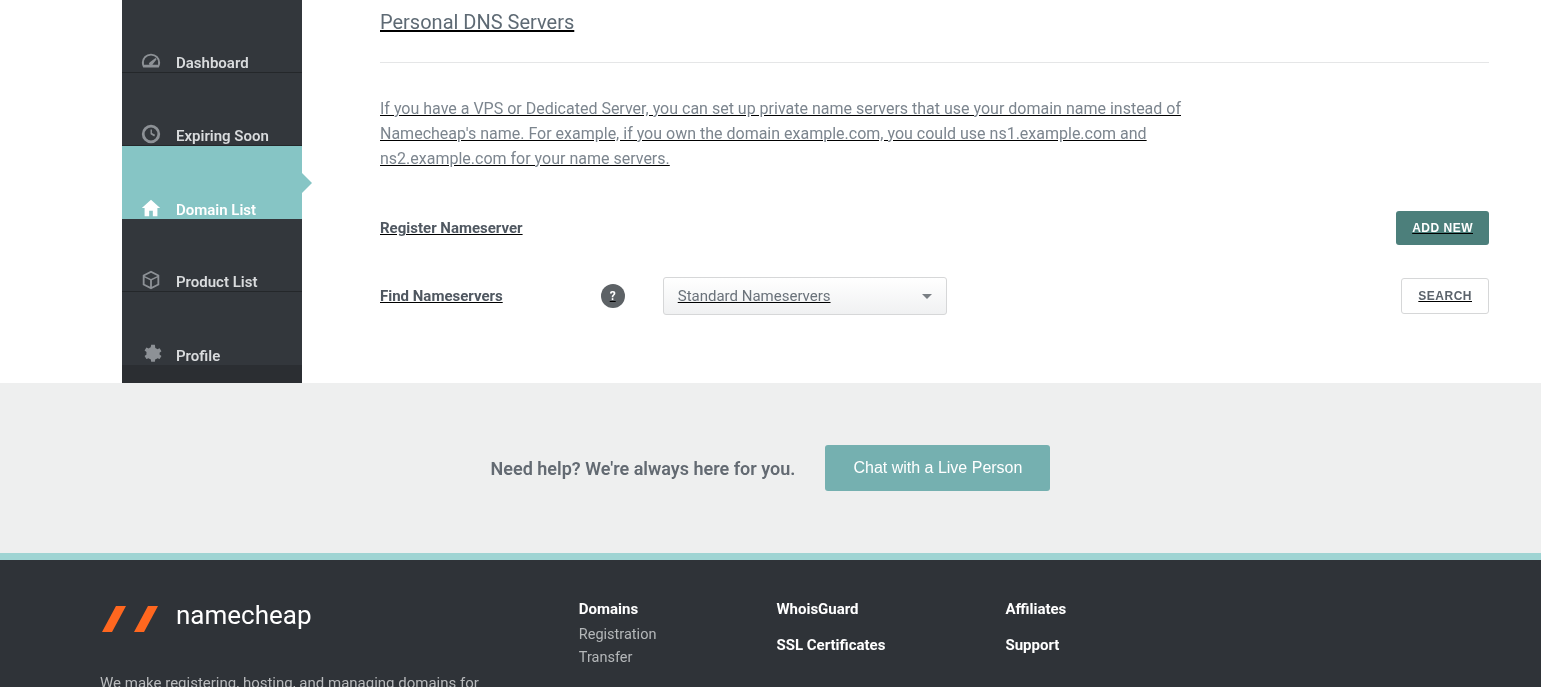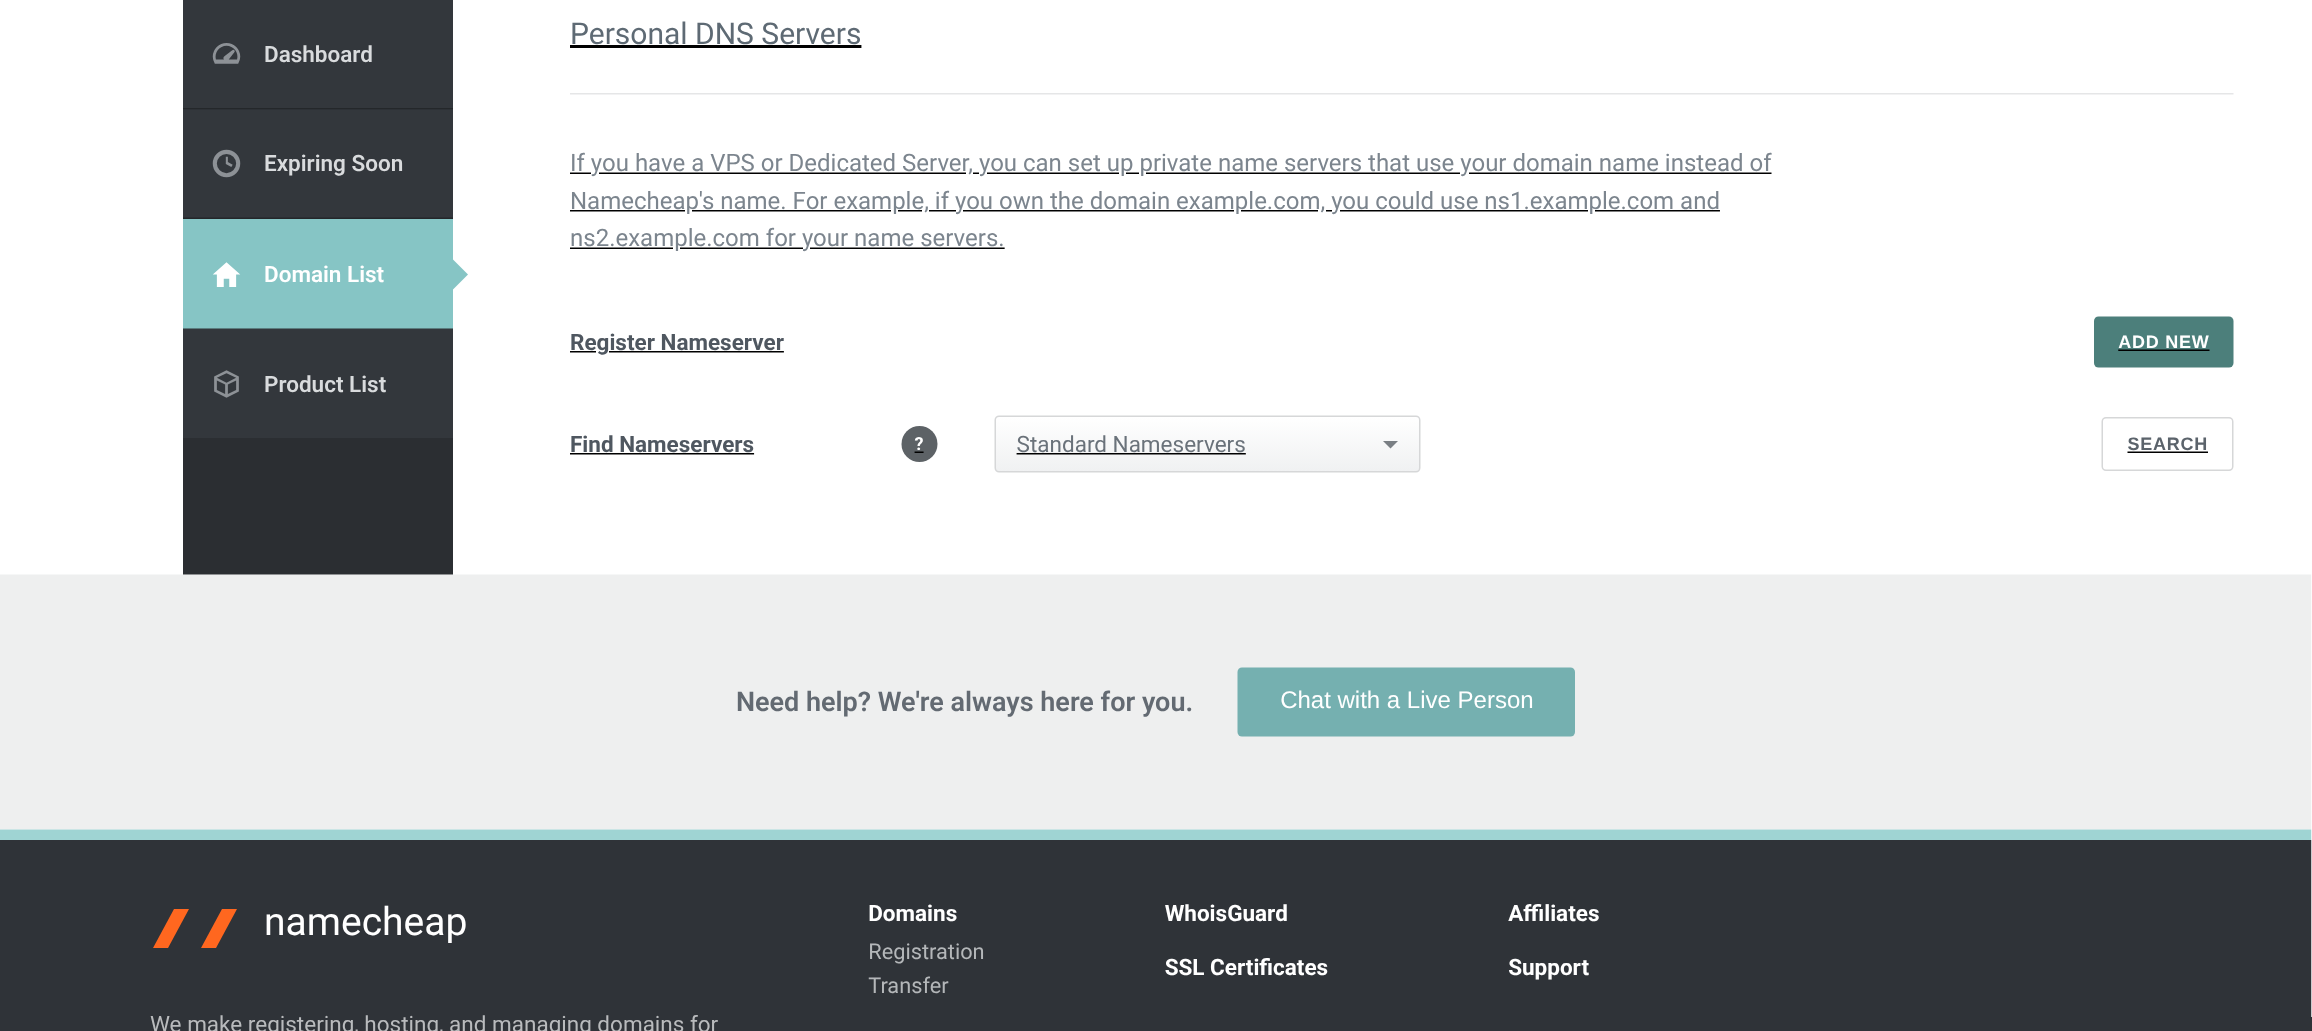--- a/index.html
+++ b/index.html
@@ -1,21 +1,21 @@
 <!DOCTYPE html>
 <html><head>
 <meta charset="utf-8">
 <style>
 * { box-sizing: border-box; margin: 0; padding: 0; }
 body { font-family: -apple-system, BlinkMacSystemFont, "Segoe UI", Roboto, Helvetica, Arial, sans-serif; background: #fff; width: 1541px; }
 
 
 .app-row { display: flex; }
 .sidebar { width: 180px; background: #2b2e32; margin-left: 122px; }
-.sidebar-item { height: 73px; display: flex; align-items: center; padding-left: 18px; gap: 14px; color: #d9dbdd; font-size: 15px; font-weight: 600; cursor: pointer; border-bottom: 1px solid #24272a; background:#33373c; }
+.sidebar-item { height: 73px; display: flex; align-items: flex-end; padding-left: 18px; gap: 14px; color: #d9dbdd; font-size: 15px; font-weight: 600; cursor: pointer; border-bottom: 1px solid #24272a; background:#33373c; }
 .sidebar-item.active { background: #86c5c5; color: #fff; position: relative; border-bottom:none; }
 .sidebar-item.active::after { content:""; position:absolute; right:-10px; top:50%; transform:translateY(-50%); border:10px solid transparent; border-left-color:#86c5c5; border-right:none; }
 .sidebar-item:last-child { border-bottom:none; }
 .sb-icon { width:22px; height:22px; display:flex; align-items:center; justify-content:center; }
 .sb-icon svg { width:22px; height:22px; fill:#8d9196; }
 .sidebar-item.active .sb-icon svg { fill:#fff; }
 
 
 .main { flex:1; padding: 10px 52px 68px 78px; text-decoration: underline; }
 .section-title { font-size: 20px; color:#5e6a74; font-weight:400; margin-bottom: 28px; }
@@ -81,20 +81,28 @@
       <span>Domain List</span>
     </div>
     <div class="sidebar-item">
       <span class="sb-icon">
           <svg viewBox="0 0 24 24">
             <path d="M12 2l9 4.5v11L12 22 3 17.5v-11L12 2zm0 2.2L5 7.5 12 11l7-3.5L12 4.2zM5 9.4v6.9l6 3V12.4L5 9.4zm14 0l-6 3v6.9l6-3V9.4z"></path>
           </svg>
         </span>
       <span>Product List</span>
     </div>
+    <div class="sidebar-item">
+      <span class="sb-icon">
+          <svg viewBox="0 0 24 24">
+            <path d="M12 8a4 4 0 104 4 4 4 0 00-4-4zm9.4 4a7.7 7.7 0 00-.1-1.3l2.1-1.6-2-3.4-2.5 1a7.6 7.6 0 00-2.2-1.3L16.2 2h-4l-.5 2.6a7.6 7.6 0 00-2.2 1.3l-2.5-1-2 3.4 2.1 1.6a7.7 7.7 0 000 2.6L5 14.1l2 3.4 2.5-1a7.6 7.6 0 002.2 1.3l.5 2.6h4l.5-2.6a7.6 7.6 0 002.2-1.3l2.5 1 2-3.4-2.1-1.6a7.7 7.7 0 00.1-1.5z"></path>
+          </svg>
+        </span>
+      <span>Profile</span>
+    </div>
   </div>
 
   <div class="main">
     <div class="section-title">Personal DNS Servers</div>
     <div class="hr"></div>
     <div class="description">If you have a VPS or Dedicated Server, you can set up private name servers that use your domain name instead of Namecheap's name. For example, if you own the domain example.com, you could use ns1.example.com and ns2.example.com for your name servers.</div>
 
     <div class="row-reg">
       <div class="label-strong">Register Nameserver</div>
       <button class="btn-addnew">ADD NEW</button>

